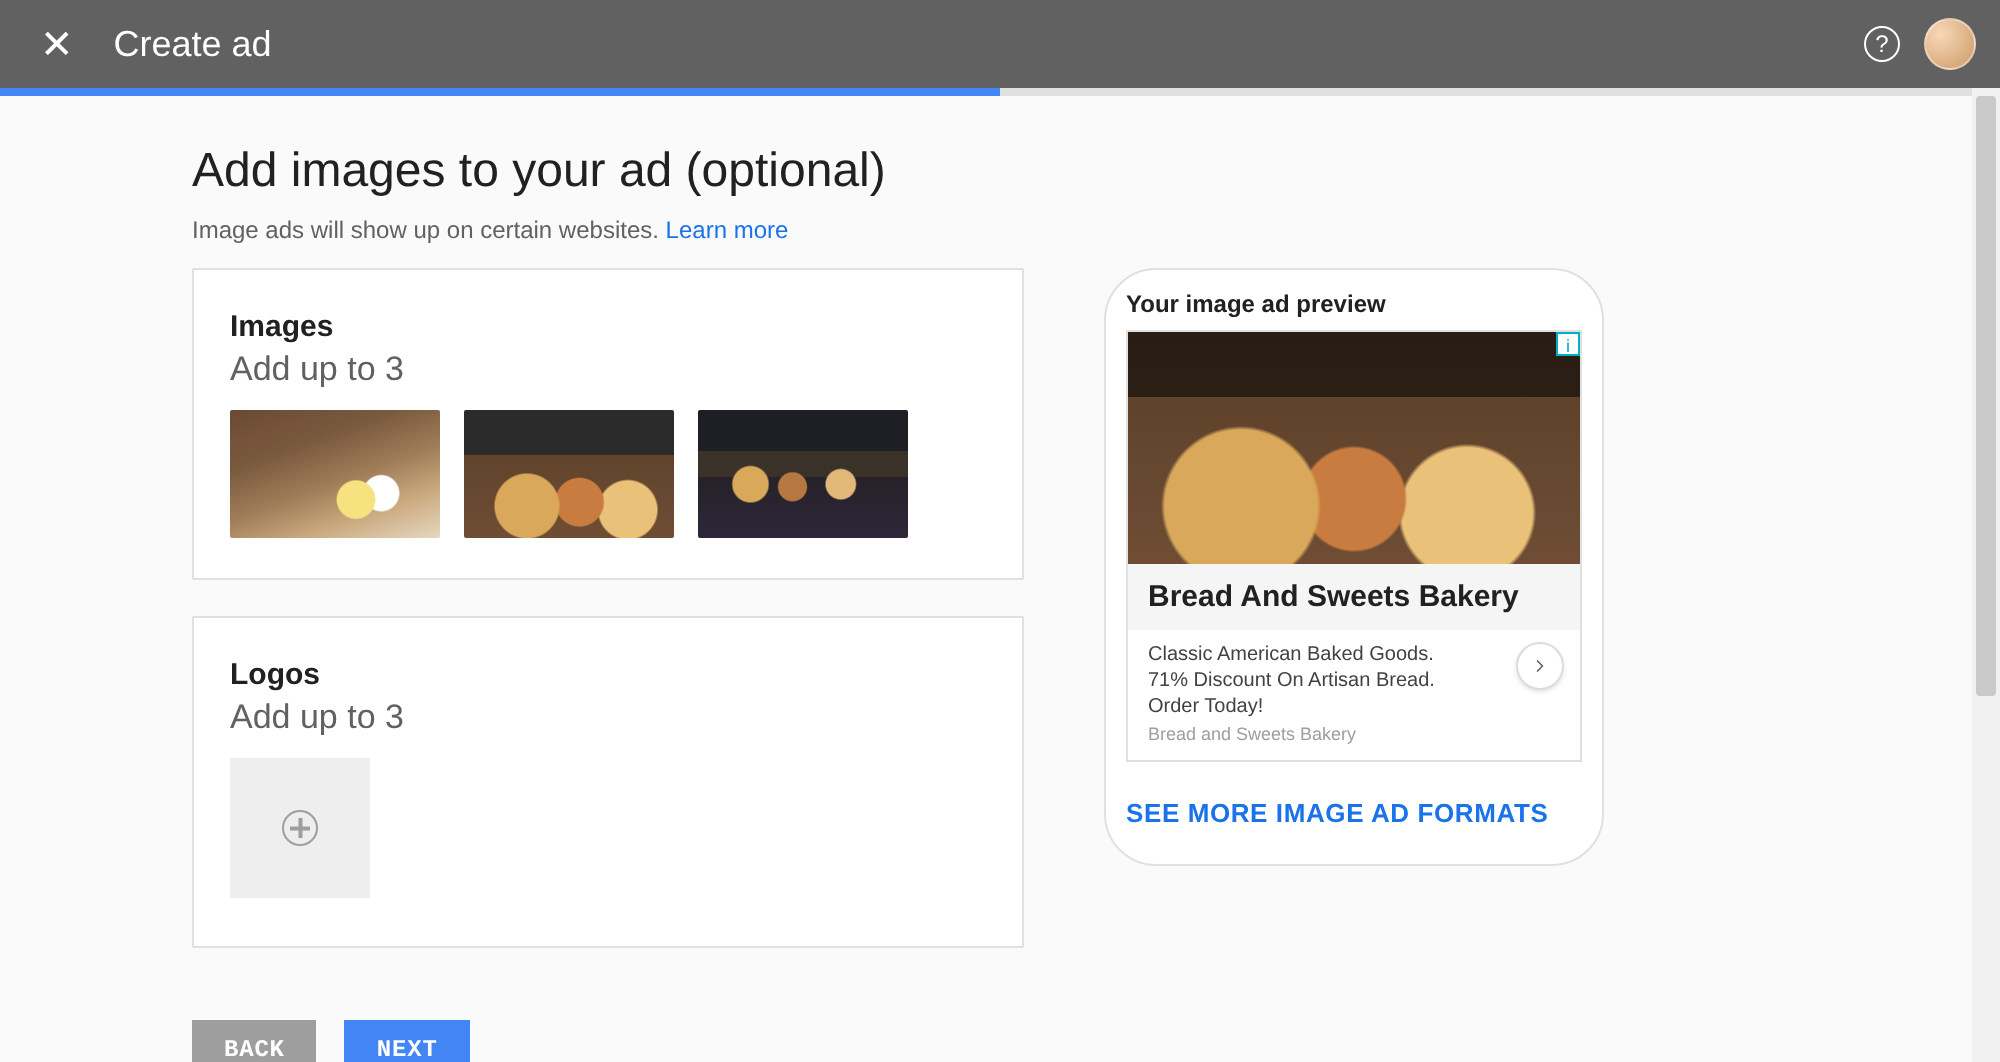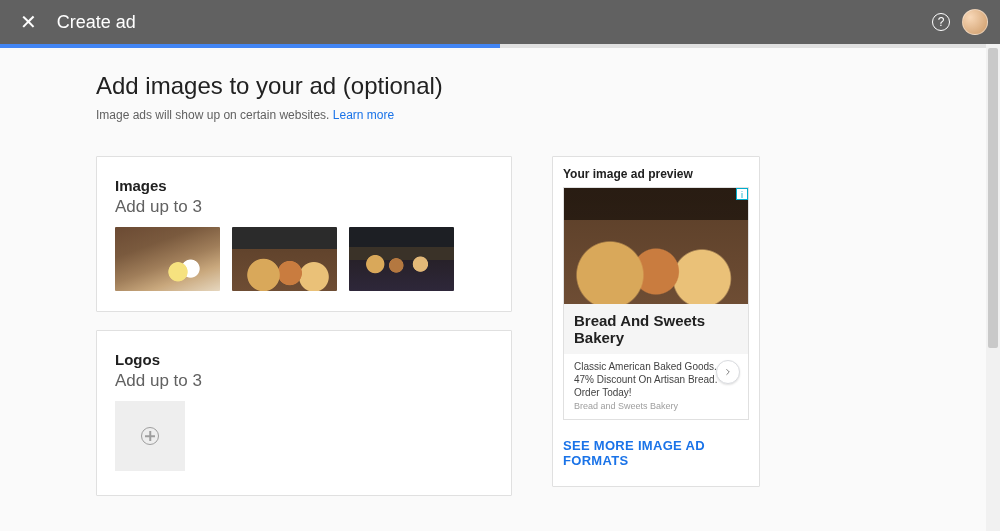--- a/index.html
+++ b/index.html
@@ -43,33 +43,33 @@
     cursor: pointer;
   }
 
   
   .progress-track { height: 4px; background: #e0e0e0; width: 100%; position: relative; }
   .progress-fill { height: 4px; background: #4285f4; width: 50%; }
 
   
   .content { display: flex; flex-direction: column; padding: 24px 0 0 96px; }
   .page-title { font-size: 24px; font-weight: 400; color: #212121; margin-bottom: 8px; }
-  .subtext-row { font-size: 12px; color: #616161; margin-bottom: 34px; }
+  .subtext-row { font-size: 12px; color: #616161; margin-bottom: 12px; }
   .subtext-row a { color: #1a73e8; text-decoration: none; cursor: pointer; }
 
   .columns { display: flex; gap: 40px; align-items: flex-start; }
 
   .card {
     background: #fff;
     border: 1px solid #e0e0e0;
     border-radius: 1px;
   }
   .card.left { width: 416px; padding: 20px 18px; }
   .card.left.second { margin-top: 18px; padding: 20px 18px 24px 18px; }
-  .card.right { width: 208px; padding: 10px 10px 18px 10px; }
+  .card.right { width: 250px; padding: 10px 10px 18px 10px; border-radius: 26px; }
 
   .section-heading { font-size: 15px; font-weight: 700; color: #212121; margin-bottom: 3px; }
   .section-sub { font-size: 17px; color: #616161; margin-bottom: 10px; }
 
   .thumb-row { display: flex; gap: 12px; }
   .thumb {
     width: 105px; height: 64px; background: #ccc; cursor: pointer;
     background-size: cover; background-position: center;
     border-radius: 1px;
   }
@@ -222,21 +222,21 @@
     </div>
 
     <div>
       <div class="card right">
         <div class="preview-heading">Your image ad preview</div>
         <div class="preview-frame">
           <div class="preview-img"></div>
           <div class="ad-badge">i</div>
           <div class="preview-title-bar">Bread And Sweets Bakery</div>
           <div class="preview-body">
-            <div class="preview-desc">Classic American Baked Goods. 47% Discount On Artisan Bread. Order Today!</div>
+            <div class="preview-desc">Classic American Baked Goods. 71% Discount On Artisan Bread. Order Today!</div>
             <div class="preview-brand">Bread and Sweets Bakery</div>
             <div class="preview-next">
               <svg viewBox="0 0 24 24">
                   <path d="M9 6l6 6-6 6" fill="none" stroke="#616161" stroke-width="2" stroke-linecap="round" stroke-linejoin="round"></path>
                 </svg>
             </div>
           </div>
         </div>
         <div class="see-more">SEE MORE IMAGE AD FORMATS</div>
       </div>

